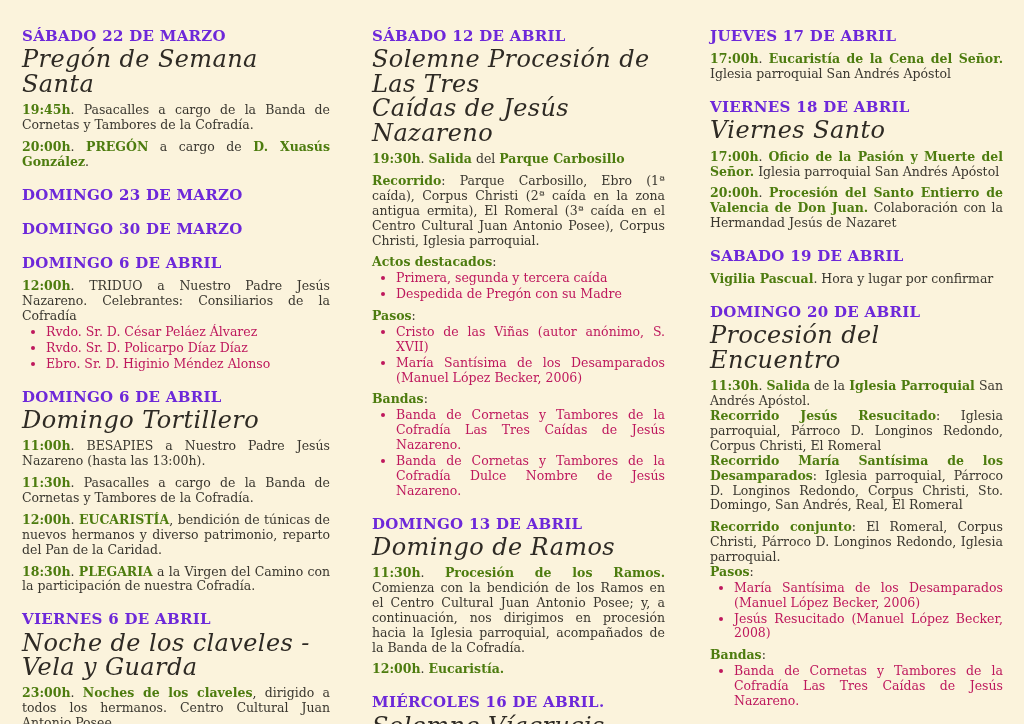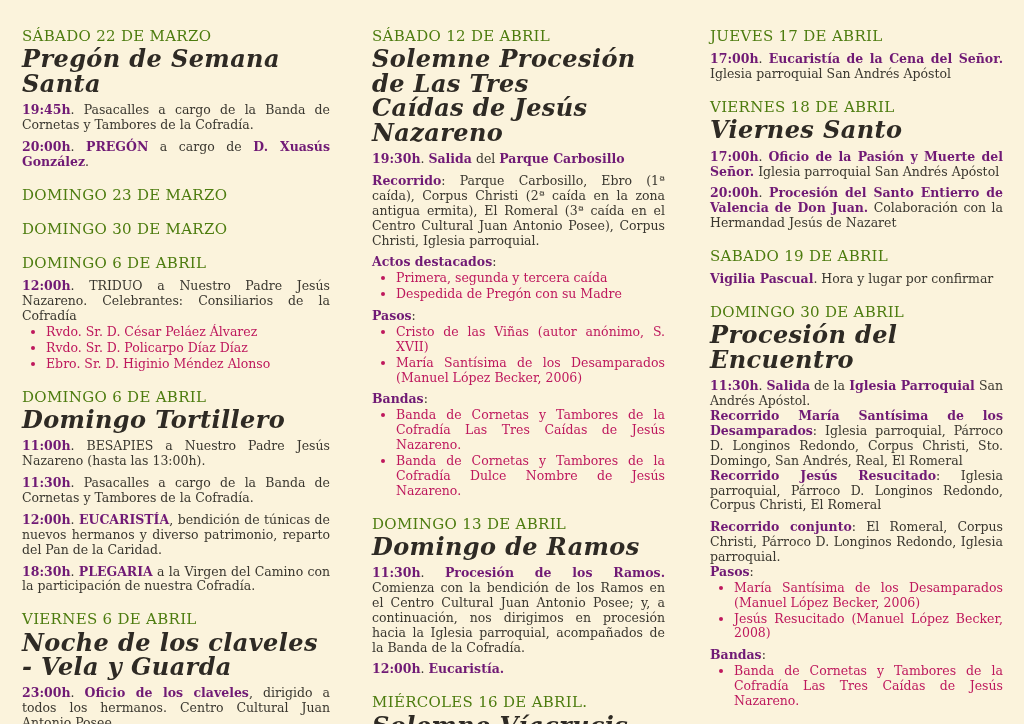--- a/index.html
+++ b/index.html
@@ -20,48 +20,47 @@
   .col { flex: 0 0 auto; }
   .col-1 { width: 308px; margin-right: 42px; }
   .col-2 { width: 293px; margin-right: 45px; }
   .col-3 { width: 293px; }
 
   .event-section { margin-top: 17px; }
   .event-section:first-child { margin-top: 4px; }
 
   .date-heading {
     font-size: 15px;
-    font-weight: normal;
-    color: #4d7c0f;
+    font-weight: bold;
+    color: #6d28d9;
     letter-spacing: 0.3px;
     line-height: 1.15;
     margin-bottom: 2px;
   }
   .script-title {
     font-family: "DejaVu Serif", serif;
     font-style: italic;
     font-size: 24px;
     line-height: 1.02;
     color: #2e2a24;
     letter-spacing: 0.4px;
     white-space: pre-line;
     margin: 1px 0 7px 0;
-    font-weight: bold;
   }
   .event-paragraph {
     font-size: 12.5px;
     line-height: 1.19;
     color: #3a372f;
     text-align: justify;
     margin-top: 7px;
   }
   .event-paragraph.tight { margin-top: 0; }
   .event-paragraph strong, .bullet-list strong {
     font-weight: bold;
-    color: #701a75;
+    color: #4d7c0f;
   }
   .bullet-list {
     list-style: disc;
     margin: 1px 0 0 0;
     padding-left: 24px;
   }
   .bullet-list li {
     font-size: 12.5px;
     line-height: 1.19;
     color: #be185d;
@@ -99,21 +98,21 @@
         <h2 class="date-heading">DOMINGO 6 DE ABRIL</h2>
         <div class="script-title">Domingo Tortillero</div>
         <p class="event-paragraph"><strong>11:00h</strong>. BESAPIES a Nuestro Padre Jesús Nazareno (hasta las 13:00h).</p>
         <p class="event-paragraph"><strong>11:30h</strong>.  Pasacalles a cargo de la Banda de Cornetas y Tambores de la Cofradía.</p>
         <p class="event-paragraph"><strong>12:00h</strong>. <strong>EUCARISTÍA</strong>, bendición de túnicas de nuevos hermanos y diverso patrimonio, reparto del Pan de la Caridad.</p>
         <p class="event-paragraph"><strong>18:30h</strong>. <strong>PLEGARIA</strong> a la Virgen del Camino con la participación de nuestra Cofradía.</p>
       </section>
       <section class="event-section">
         <h2 class="date-heading">VIERNES 6 DE ABRIL</h2>
         <div class="script-title">Noche de los claveles - Vela y Guarda</div>
-        <p class="event-paragraph"><strong>23:00h</strong>. <strong>Oficio de los claveles</strong>, dirigido a todos los hermanos. Centro Cultural Juan Antonio Posee</p>
+        <p class="event-paragraph"><strong>23:00h</strong>. <strong>Noches de los claveles</strong>, dirigido a todos los hermanos. Centro Cultural Juan Antonio Posee</p>
       </section>
     </div>
   <div class="col col-2">
       <section class="event-section">
         <h2 class="date-heading">SÁBADO 12 DE ABRIL</h2>
         <div class="script-title">Solemne Procesión de Las Tres
 Caídas de Jesús Nazareno</div>
         <p class="event-paragraph"><strong>19:30h</strong>. <strong>Salida</strong> del <strong>Parque Carbosillo</strong></p>
         <p class="event-paragraph"><strong>Recorrido</strong>: Parque Carbosillo, Ebro (1ª caída), Corpus Christi (2ª caída en la zona antigua ermita), El Romeral (3ª caída en el Centro Cultural Juan Antonio Posee), Corpus Christi, Iglesia parroquial.</p>
         <p class="event-paragraph"><strong>Actos destacados</strong>:</p>
@@ -152,25 +151,25 @@
         <h2 class="date-heading">VIERNES 18 DE ABRIL</h2>
         <div class="script-title">Viernes Santo</div>
         <p class="event-paragraph"><strong>17:00h</strong>. <strong>Oficio de la Pasión y Muerte del Señor.</strong> Iglesia parroquial San Andrés Apóstol</p>
         <p class="event-paragraph"><strong>20:00h</strong>. <strong>Procesión del Santo Entierro de Valencia de Don Juan.</strong> Colaboración con la Hermandad Jesús de Nazaret</p>
       </section>
       <section class="event-section">
         <h2 class="date-heading">SABADO 19 DE ABRIL</h2>
         <p class="event-paragraph"><strong>Vigilia Pascual</strong>. Hora y lugar por confirmar</p>
       </section>
       <section class="event-section">
-        <h2 class="date-heading">DOMINGO 30 DE ABRIL</h2>
+        <h2 class="date-heading">DOMINGO 20 DE ABRIL</h2>
         <div class="script-title">Procesión del Encuentro</div>
         <p class="event-paragraph"><strong>11:30h</strong>. <strong>Salida</strong> de la <strong>Iglesia Parroquial</strong> San Andrés Apóstol.</p>
+        <p class="event-paragraph tight"><strong>Recorrido Jesús Resucitado</strong>: Iglesia parroquial, Párroco D. Longinos Redondo, Corpus Christi, El Romeral</p>
         <p class="event-paragraph tight"><strong>Recorrido María Santísima de los Desamparados</strong>: Iglesia parroquial, Párroco D. Longinos Redondo, Corpus Christi, Sto. Domingo, San Andrés, Real, El Romeral</p>
-        <p class="event-paragraph tight"><strong>Recorrido Jesús Resucitado</strong>: Iglesia parroquial, Párroco D. Longinos Redondo, Corpus Christi, El Romeral</p>
         <p class="event-paragraph"><strong>Recorrido conjunto</strong>:  El Romeral, Corpus Christi, Párroco D. Longinos Redondo, Iglesia parroquial.</p>
         <p class="event-paragraph tight"><strong>Pasos</strong>:</p>
         <ul class="bullet-list">
           <li>María Santísima de los Desamparados (Manuel López Becker, 2006)</li>
           <li>Jesús Resucitado (Manuel López Becker, 2008)</li>
         </ul>
         <p class="event-paragraph"><strong>Bandas</strong>:</p>
         <ul class="bullet-list">
           <li>Banda de Cornetas y Tambores de la Cofradía Las Tres Caídas de Jesús Nazareno.</li>
         </ul>

